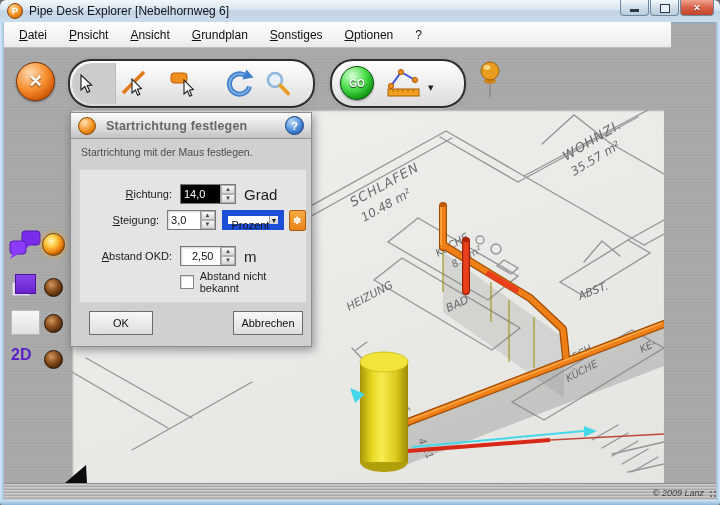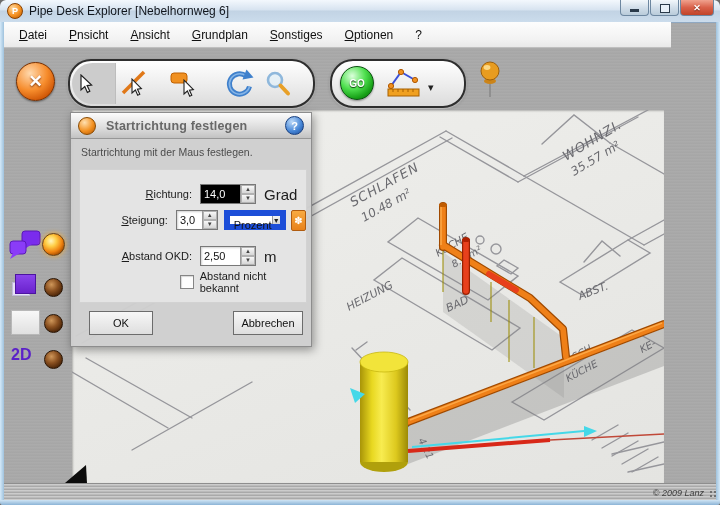--- a/index.html
+++ b/index.html
@@ -68,21 +68,21 @@
     display:flex;align-items:center;padding:0 7px;box-sizing:border-box;}
   .dlg-sphere{width:16px;height:16px;border-radius:50%;
     background:radial-gradient(circle at 35% 28%,#ffe0b0,#f29020 55%,#b05400);border:1px solid #8a4a00;}
   .dlg-title{flex:1;margin-left:10px;font-size:12.5px;color:#686868;font-weight:bold;letter-spacing:.2px;}
   .help-sphere{width:17px;height:17px;border-radius:50%;color:#fff;font-size:11px;font-weight:bold;
     display:flex;align-items:center;justify-content:center;
     background:radial-gradient(circle at 35% 28%,#bcd9f8,#4585d6 58%,#1c4a96);border:1px solid #173f80;cursor:default;}
   .dlg-subtitle{position:absolute;left:10px;top:33px;font-size:10.5px;color:#4c4c4c;}
   .fields{position:absolute;left:8px;top:56px;width:226px;height:132px;background:#e4e4e4;border:1px solid #d2d2d2;}
   .frow{position:absolute;height:20px;display:flex;align-items:center;}
-  .flabel{font-size:11px;color:#1c1c1c;display:inline-block;text-align:right;padding-left:20px;}
+  .flabel{font-size:11px;color:#1c1c1c;display:inline-block;text-align:right;}
   .flabel .acc{text-decoration:underline;}
   .funit{font-size:15px;color:#1c1c1c;margin-left:8px;}
   .spin{display:flex;width:56px;height:20px;border:1px solid #787878;background:#fff;box-sizing:border-box;
     box-shadow:inset 1px 1px 2px rgba(0,0,0,.18);}
   .spin .val{flex:1;font-size:11px;padding:3px 3px 0 3px;color:#111;}
   .spin .val.selected{background:#000;color:#fff;}
   .spin .btns{width:14px;display:flex;flex-direction:column;border-left:1px solid #9a9a9a;}
   .spin .btns div{flex:1;background:linear-gradient(#f8f8f8,#d6d6d6);border:1px solid #b2b2b2;
     font-size:6px;line-height:7px;text-align:center;color:#444;cursor:default;}
   .combo{display:flex;width:62px;height:20px;border:6px solid #1d4ed8;background:#fff;box-sizing:border-box;margin-left:6px;cursor:default;}
@@ -378,21 +378,21 @@
         </div>
         <div class="combo">
           <div class="txt">Prozent</div>
           <div class="arrow">▼</div>
         </div>
         <div class="orange-btn">✽</div>
       </div>
 
       <div class="frow" style="left:0;top:76px;width:226px;">
         <span class="flabel" style="width:92px;"><span class="acc">A</span><span>bstand OKD:</span></span>
-        <div class="spin" style="margin-left:8px;">
+        <div class="spin" style="margin-left:8px;padding-left:8px;">
           <div class="val">2,50</div>
           <div class="btns">
               <div>▲</div>
               <div>▼</div>
             </div>
         </div>
         <span class="funit">m</span>
       </div>
 
       <div class="frow" style="left:100px;top:102px;width:126px;">

